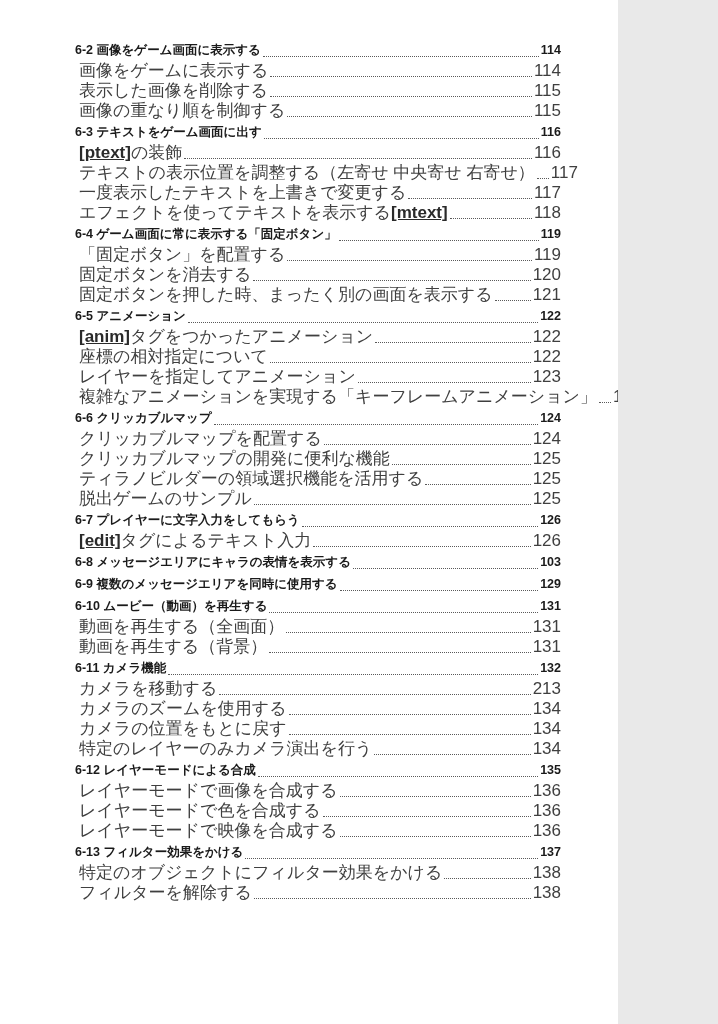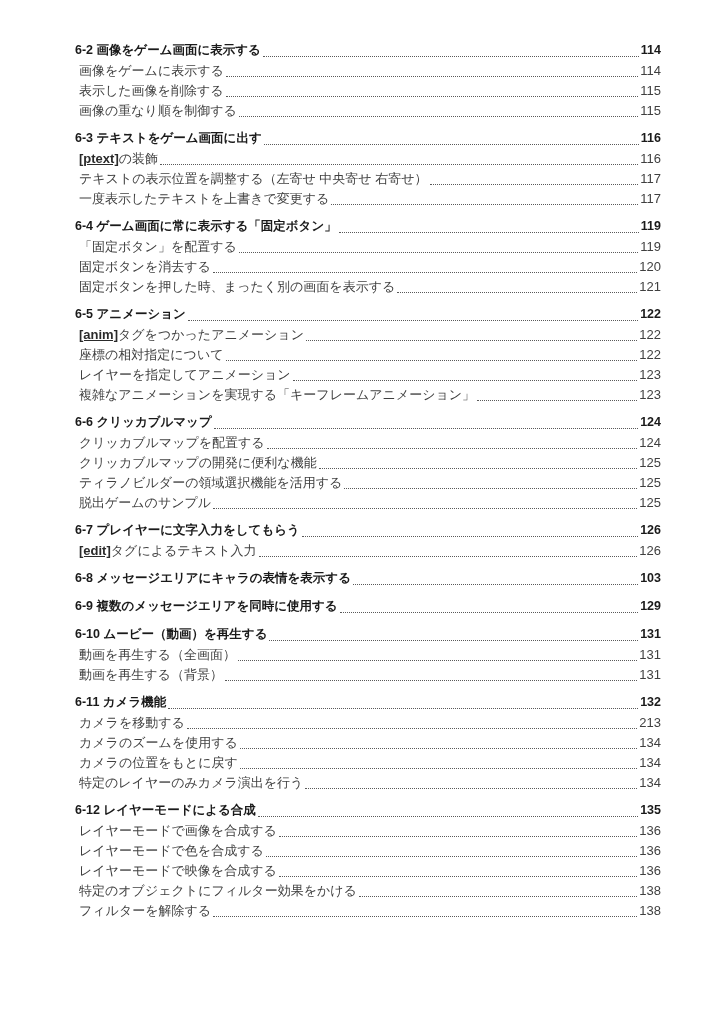--- a/index.html
+++ b/index.html
@@ -7,45 +7,45 @@
     padding: 0;
     background: #e9e9e9;
   }
   body {
     width: 718px;
     height: 1024px;
     font-family: "Liberation Sans", "DejaVu Sans", sans-serif;
   }
   .page {
     box-sizing: border-box;
-    width: 718px;
+    width: 618px;
     height: 1024px;
     background: #ffffff;
     padding: 40px 57px 30px 75px;
     overflow: hidden;
   }
   .toc {
     width: 100%;
   }
   .section { margin: 0; }
   .row {
     display: flex;
     align-items: flex-end;
     white-space: nowrap;
   }
   .row.heading {
     font-size: 12.5px;
     font-weight: bold;
     color: #1a1a1a;
     line-height: 21px;
-    margin-top: 7px;
+    margin-top: 1px;
   }
   .section:first-child .row.heading { margin-top: 0; }
   .row.item {
-    font-size: 13px;
+    font-size: 17px;
     font-weight: normal;
     color: #3f3f3f;
     line-height: 20px;
     padding-left: 4px;
   }
   .title { flex: 0 0 auto; }
   .bold-part { font-weight: bold; color: #2a2a2a; text-decoration: underline; }
   .dots {
     flex: 1 1 auto;
     min-width: 12px;
@@ -109,20 +109,25 @@
     <span class="dots"></span>
     <span class="pagenum">117</span>
   </div>
 
   <div class="row item">
     <span class="title">一度表示したテキストを上書きで変更する</span>
     <span class="dots"></span>
     <span class="pagenum">117</span>
   </div>
 
+  <div class="row item">
+    <span class="title">エフェクトを使ってテキストを表示する<span class="bold-part">[mtext]</span></span>
+    <span class="dots"></span>
+    <span class="pagenum">118</span>
+  </div>
 </div>
   </div>
 
   <div class="section">
     <div class="row heading">
       <span class="title">6-4 ゲーム画面に常に表示する「固定ボタン」</span>
       <span class="dots"></span>
       <span class="pagenum">119</span>
     </div>
     <div class="items">
@@ -320,20 +325,25 @@
 
   <div class="row item">
     <span class="title">レイヤーモードで映像を合成する</span>
     <span class="dots"></span>
     <span class="pagenum">136</span>
   </div>
 </div>
   </div>
 
   <div class="section">
+    <div class="row heading">
+      <span class="title">6-13 フィルター効果をかける</span>
+      <span class="dots"></span>
+      <span class="pagenum">137</span>
+    </div>
     <div class="items">
   <div class="row item">
     <span class="title">特定のオブジェクトにフィルター効果をかける</span>
     <span class="dots"></span>
     <span class="pagenum">138</span>
   </div>
 
   <div class="row item">
     <span class="title">フィルターを解除する</span>
     <span class="dots"></span>

